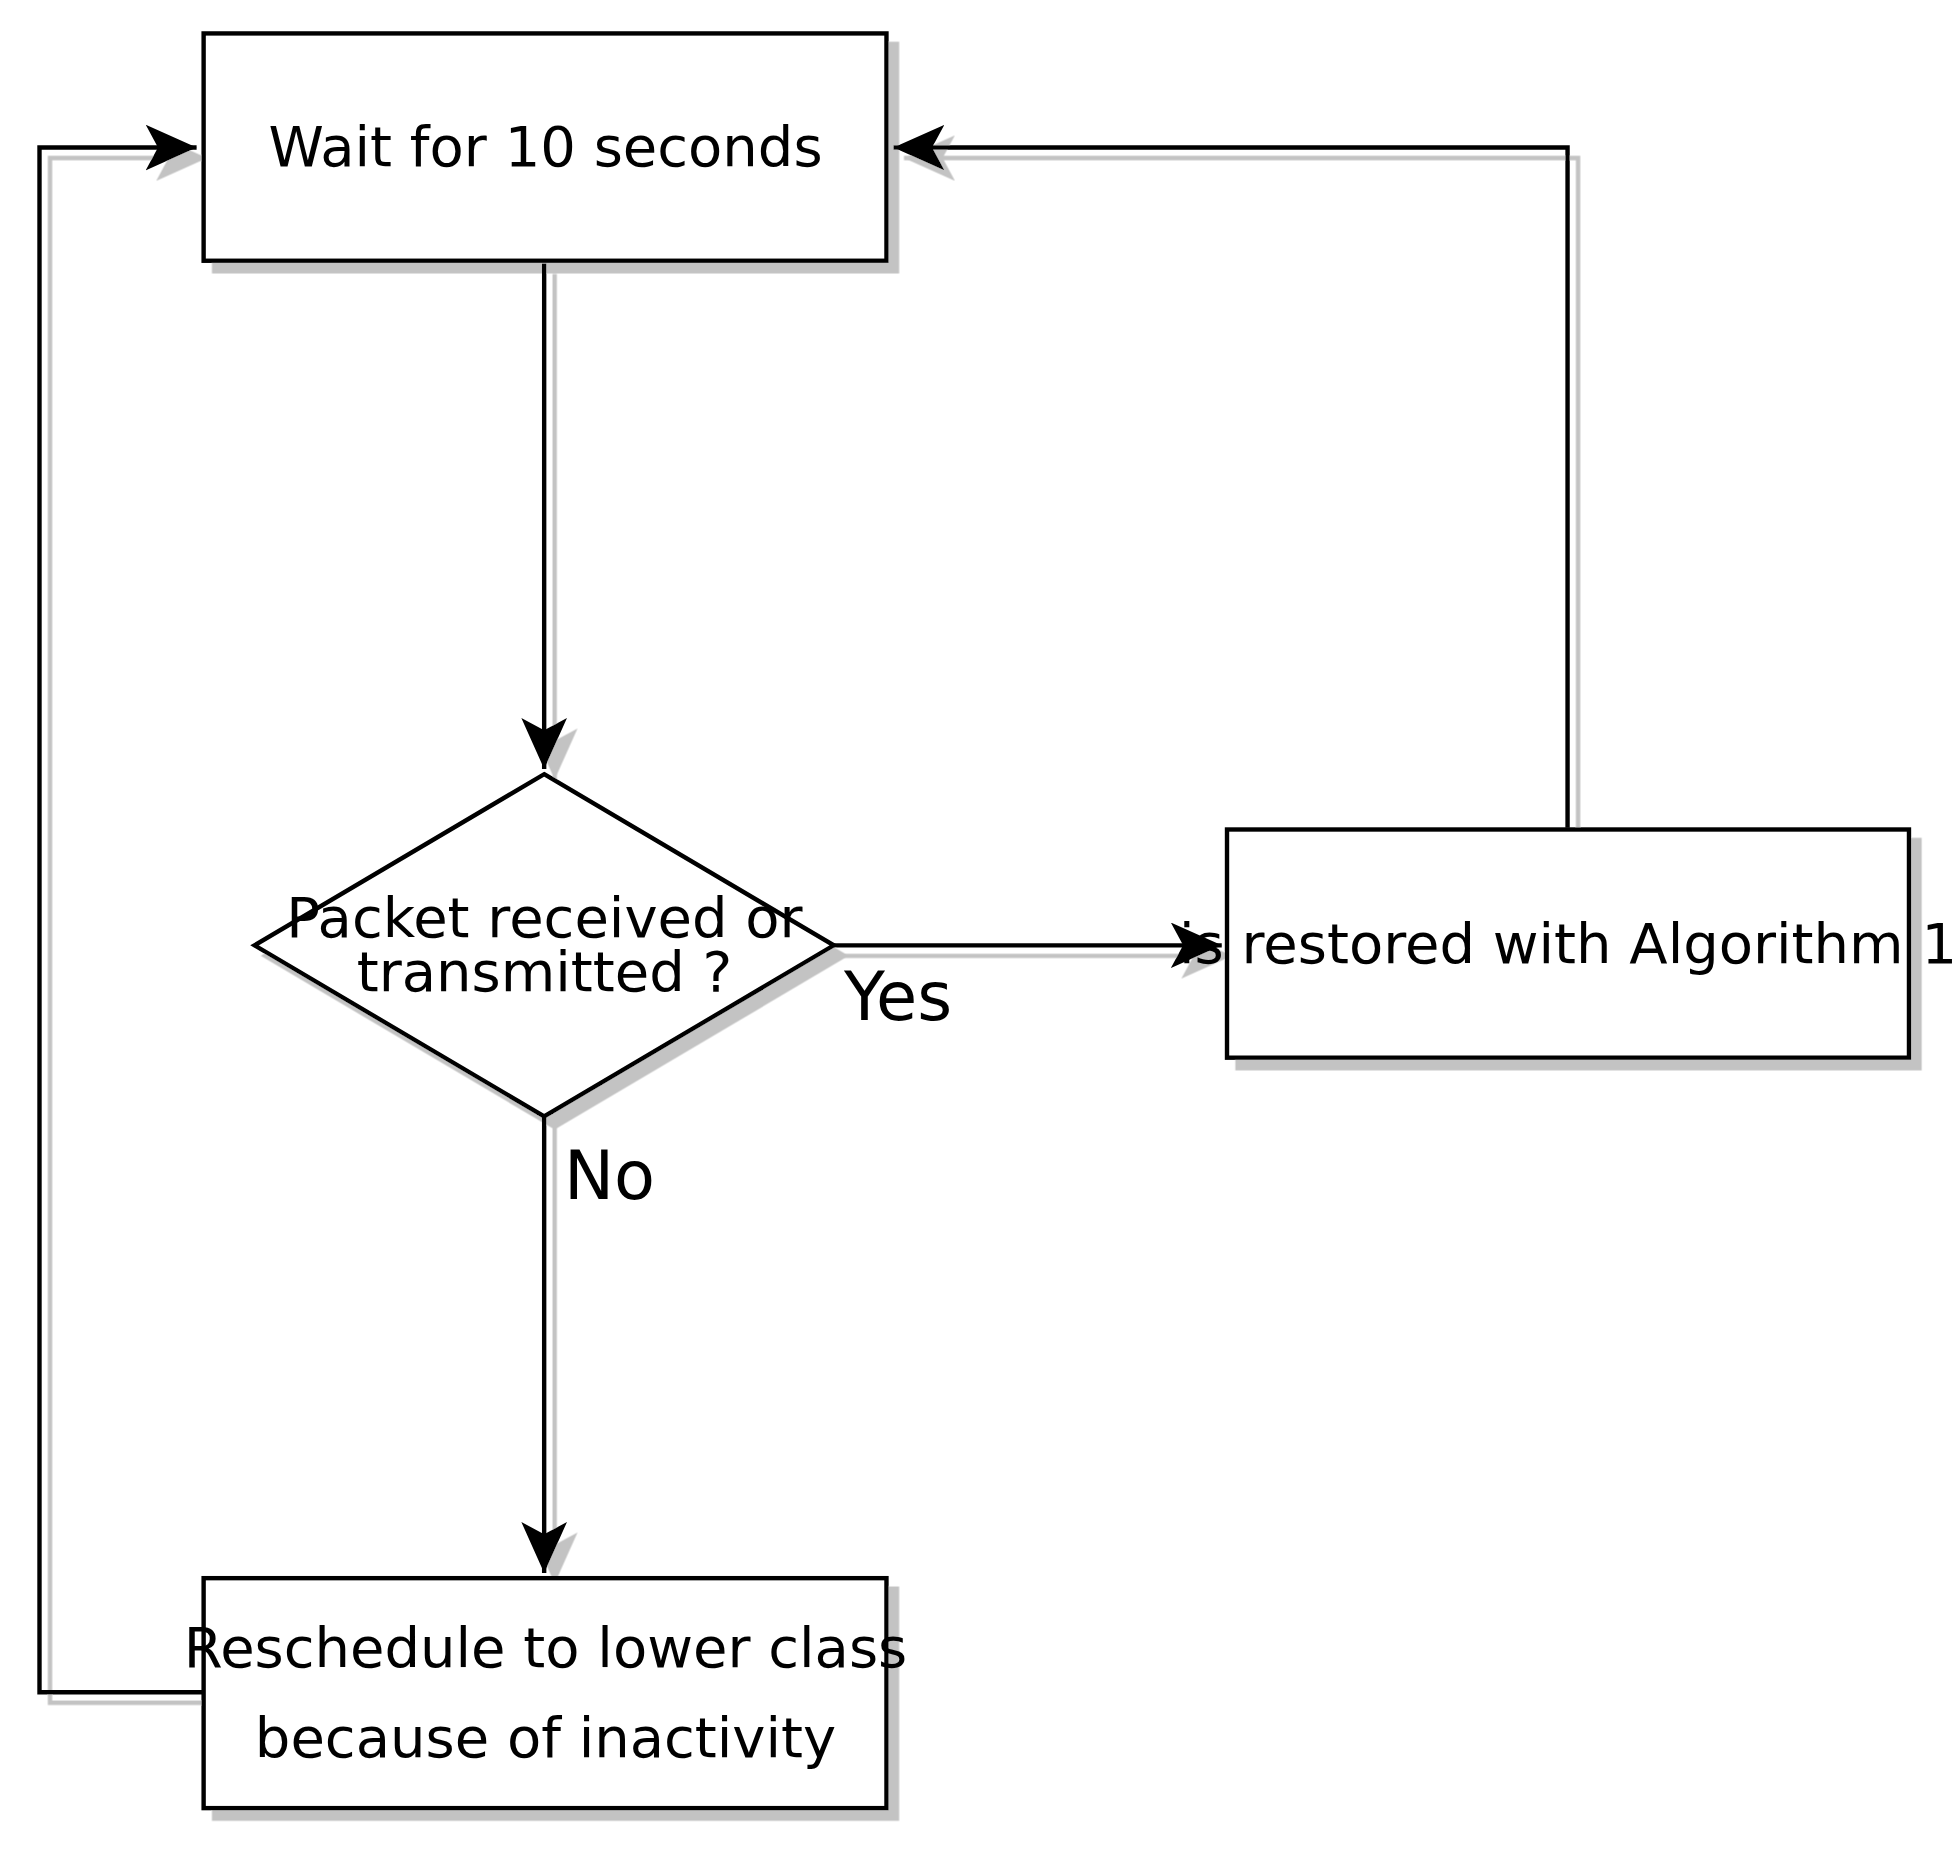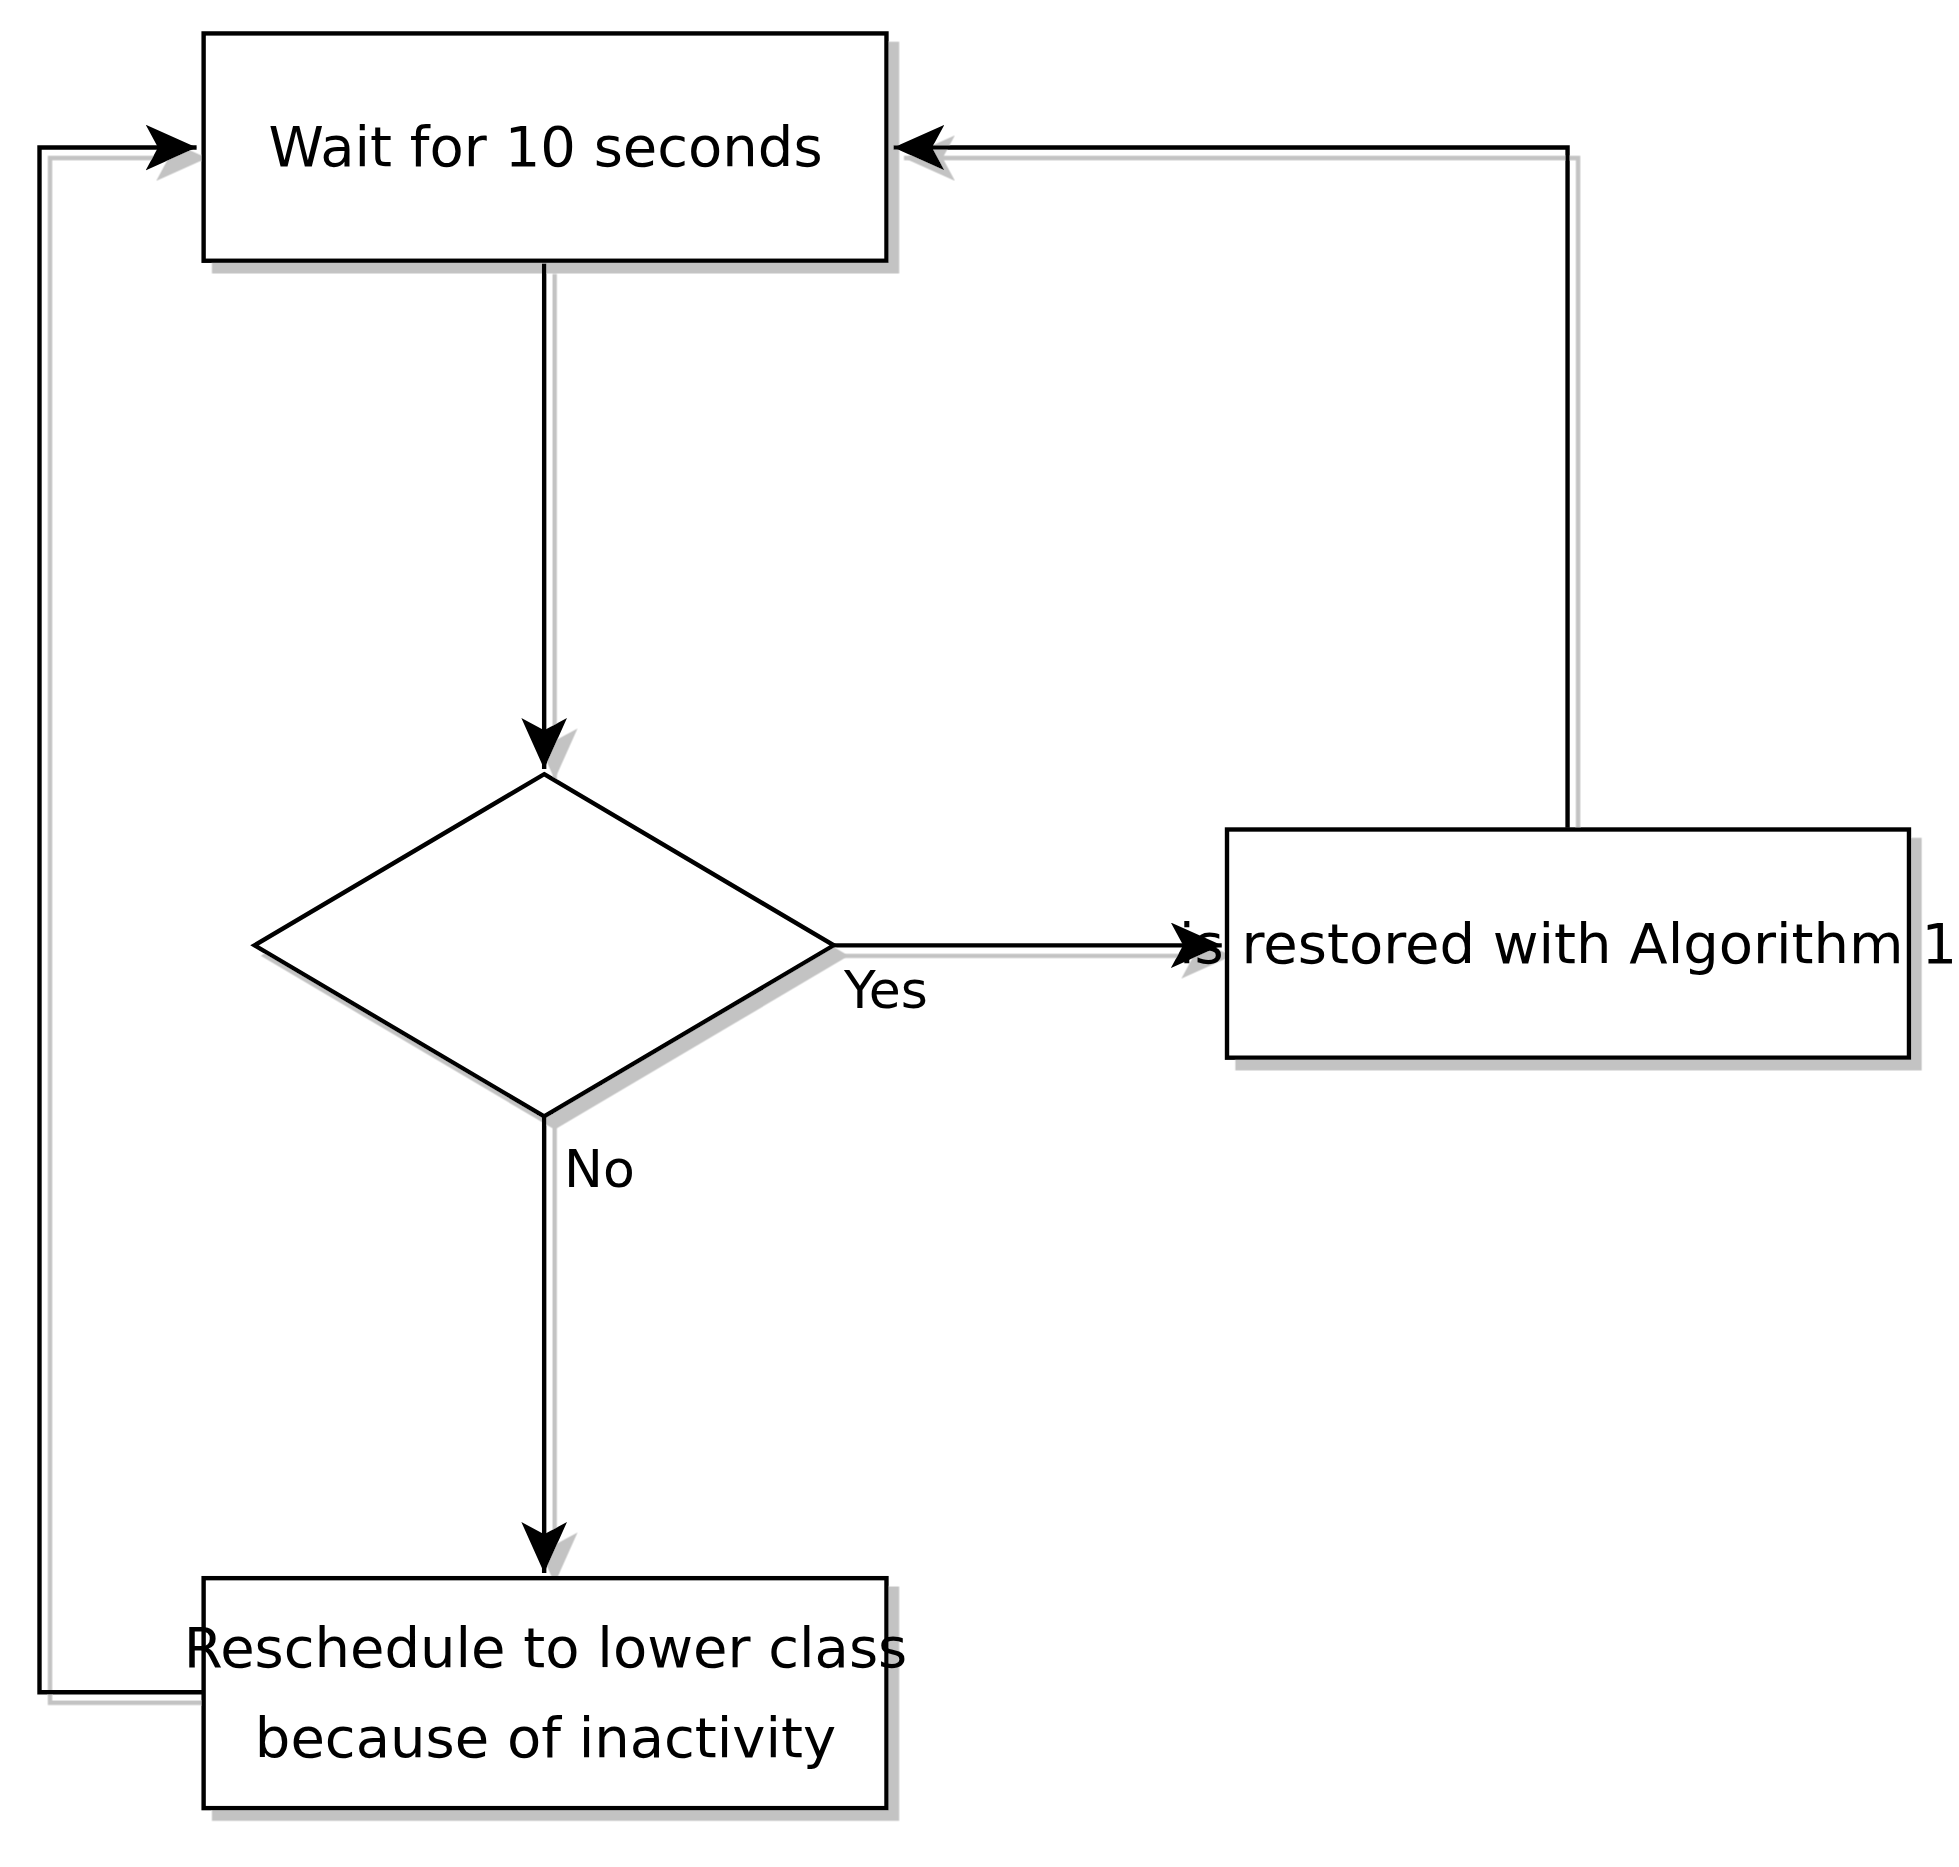--- a/index.html
+++ b/index.html
@@ -52,21 +52,21 @@
     text-align:center;
     font-size:56px;
     line-height:54px;
     color:var(--stroke);
   }
   .lbl span{
     white-space:nowrap;
   }
   .edge-lbl{
     position:absolute;
-    font-size:52px;
+    font-size:67px;
     line-height:1;
     white-space:nowrap;
     color:var(--stroke);
     text-align:right;
   }
 </style>
 </head>
 <body>
 
 <div class="canvas">
@@ -93,20 +93,24 @@
       <rect class="shape" x="1398" y="945" width="777" height="260"></rect>
       <rect class="shape" x="232" y="1798" width="778" height="262"></rect>
       <polygon class="shape" points="620,882 950,1077 620,1272 290,1077"></polygon>
     </g>
   </svg>
 
   <div class="lbl" style="left:204px;top:33px;width:683px;height:227px;">
     <span>Wait for 10 seconds</span>
   </div>
 
+  <div class="lbl" style="left:255px;top:774px;width:579px;height:342px;">
+    <span>Packet received or</span>
+    <span>transmitted ?</span>
+  </div>
 
   <div class="lbl" style="left:1227px;top:830px;width:682px;height:228px;">
     <span>is restored with Algorithm 1</span>
   </div>
 
   <div class="lbl" style="left:204px;top:1578px;width:683px;height:230px;gap:36px;">
     <span>Reschedule to lower class</span>
     <span>because of inactivity</span>
   </div>
 

